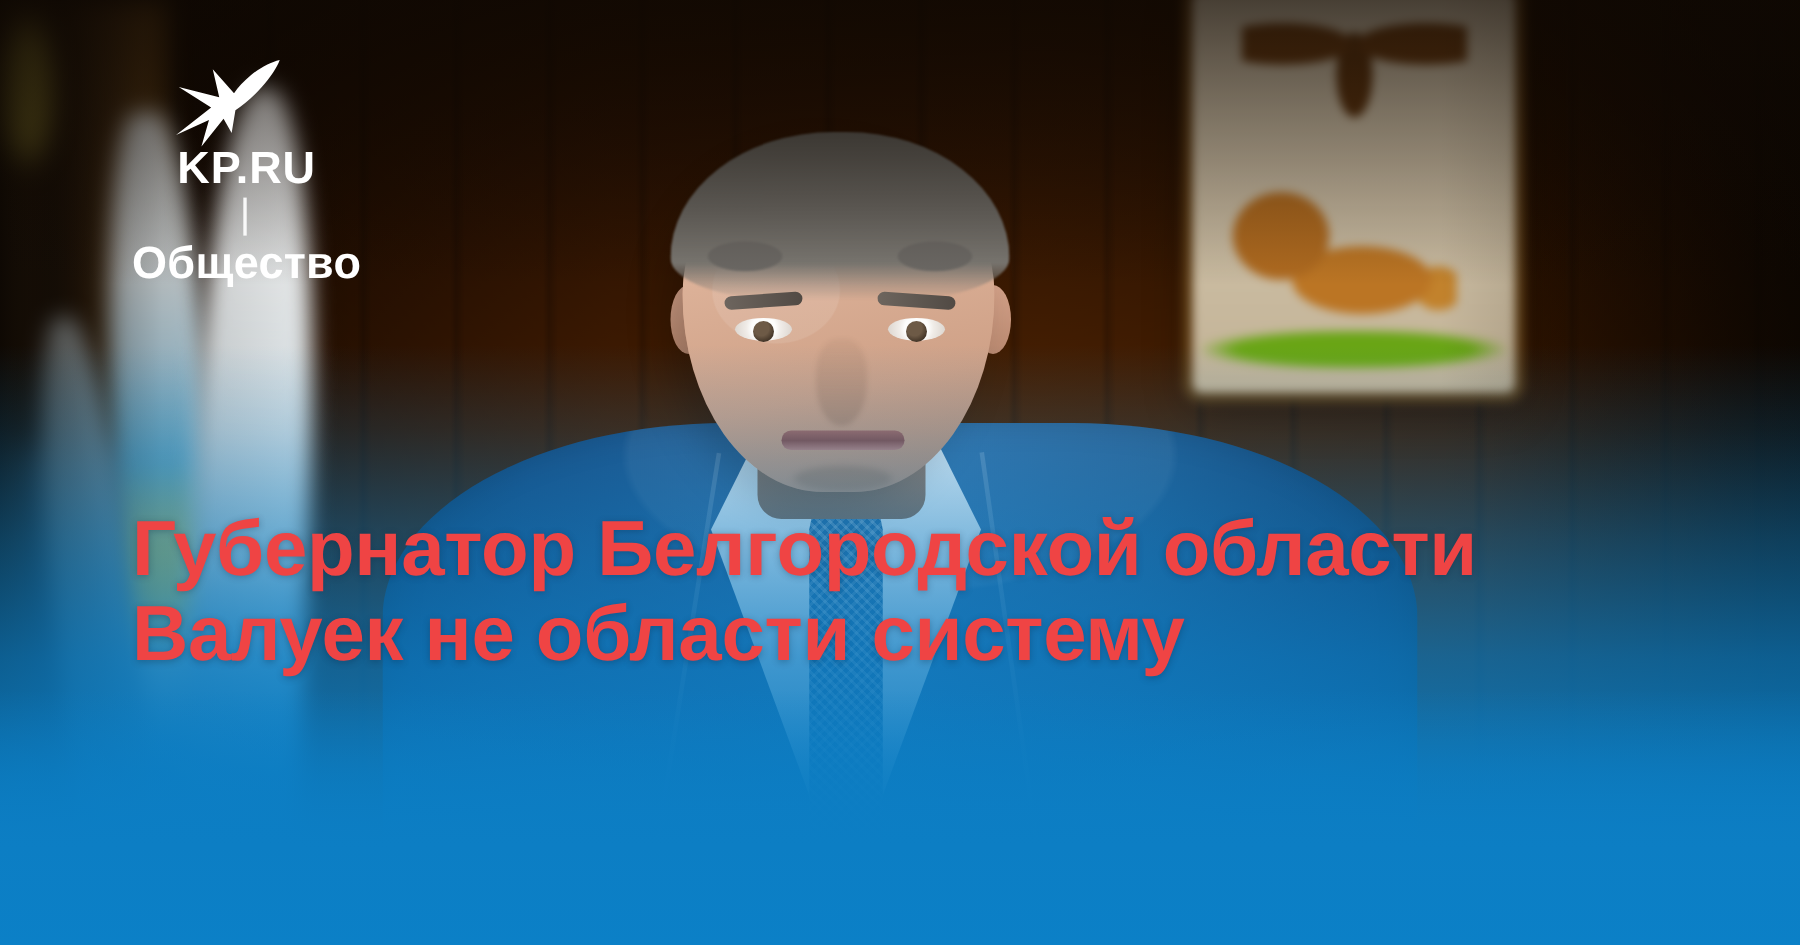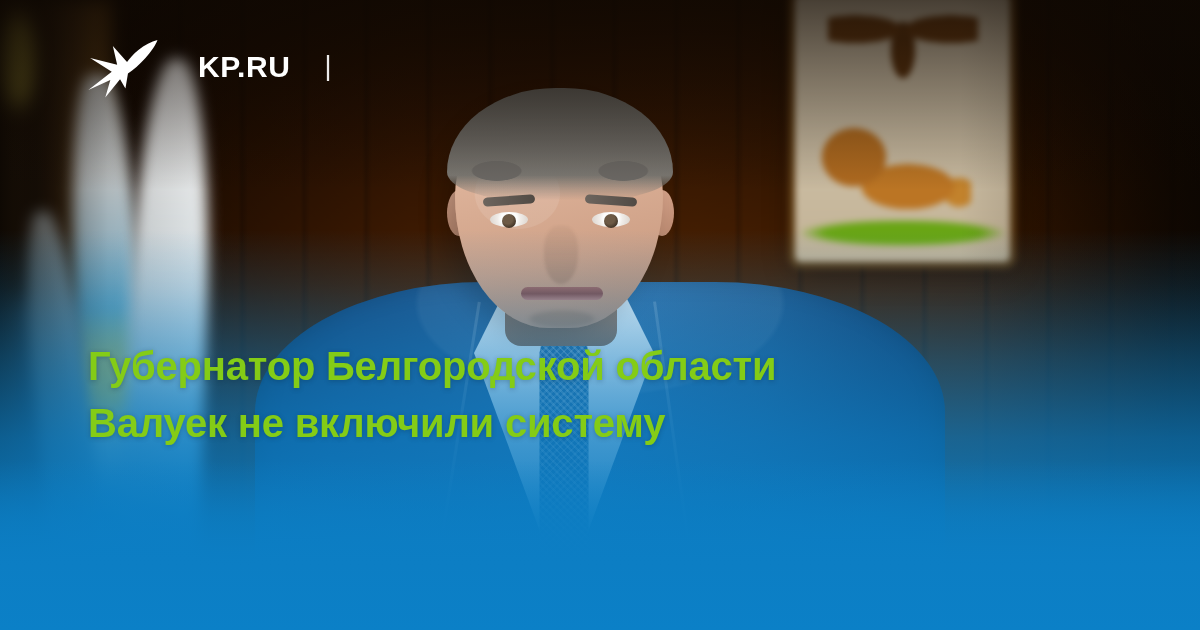--- a/index.html
+++ b/index.html
@@ -240,22 +240,23 @@
       rgba(12,128,198,1.00) 100%);
   }
   .blue-wash-2 {
     position:absolute; left:0; right:0; bottom:0; height:170px;
     background:linear-gradient(180deg, rgba(10,122,193,0) 0%, #0c7ec4 62%, #0b80c7 100%);
   }
 
   
   .header {
     position:absolute; left:88px; top:36px;
-    display:flex; align-items:center; gap:16px;
+    display:flex; align-items:center; gap:0;
     z-index:6;
+    flex-direction:column;
   }
   .logo-bird { width:72px; height:62px; display:block; margin-right:22px; }
   .brand {
     color:#ffffff;
     font-size:30px;
     font-weight:bold;
     letter-spacing:.6px;
     line-height:1;
     white-space:nowrap;
   }
@@ -269,22 +270,22 @@
     transform:translateY(-1px);
   }
   .rubric {
     color:#ffffff; font-size:30px; font-weight:bold; letter-spacing:.2px; white-space:nowrap;
   }
 
   
   .headline {
     position:absolute; left:88px; top:338px; width:900px;
     z-index:7;
-    color:#84cc16;
-    font-size:40px;
+    color:#ef4444;
+    font-size:52px;
     font-weight:bold;
     line-height:56.5px;
     letter-spacing:-0.2px;
     text-shadow:0 1px 5px rgba(6,38,62,.30);
   }
   .headline span { display:block; }
 </style>
 </head>
 <body>
 
@@ -339,20 +340,21 @@
 
   <div class="header">
     <svg class="logo-bird" viewBox="0 0 100 86" aria-hidden="true">
       <path fill="#ffffff" d="M96.5 5.5 C88 7.5 78.5 12.5 70 19.5 C63 25.2 57.8 31 54.2 36.2
         L34.5 14.0 L40.5 40.0 L3.0 30.5 L33.0 49.5 L0.5 75.0 L31.0 61.0 L24.0 85.5
         L44.5 60.0 L52.0 73.0 L55.5 52.0 C63.0 47.0 71.5 40.0 79.5 31.0
         C88.0 21.5 94.0 12.5 96.5 5.5 Z"></path>
     </svg>
     <div class="brand">KP.RU</div>
     <div class="divider">|</div>
+    <div class="rubric">Общество</div>
   </div>
 
   <div class="headline">
     <span>Губернатор Белгородской области</span>
-    <span>Валуек не включили систему</span>
+    <span>Валуек не области систему</span>
   </div>
 
 </div>
 
 </body></html>

